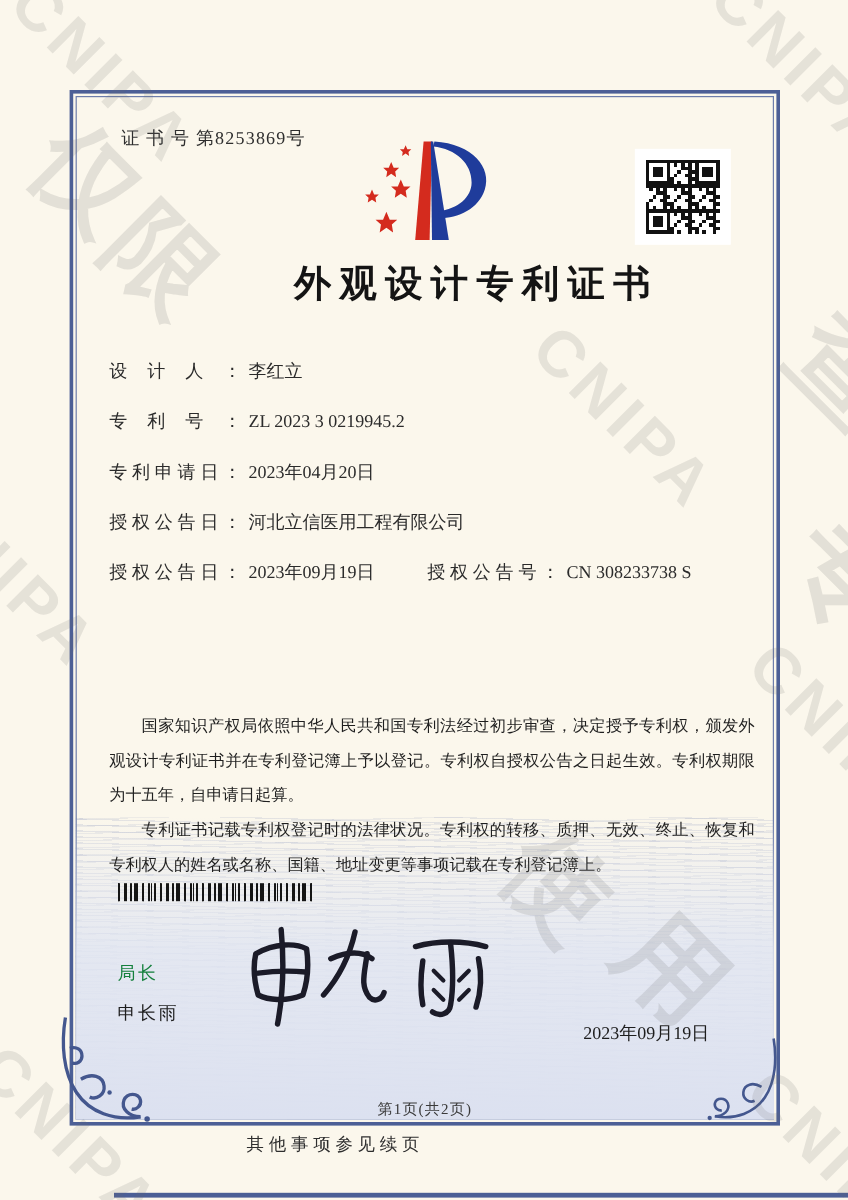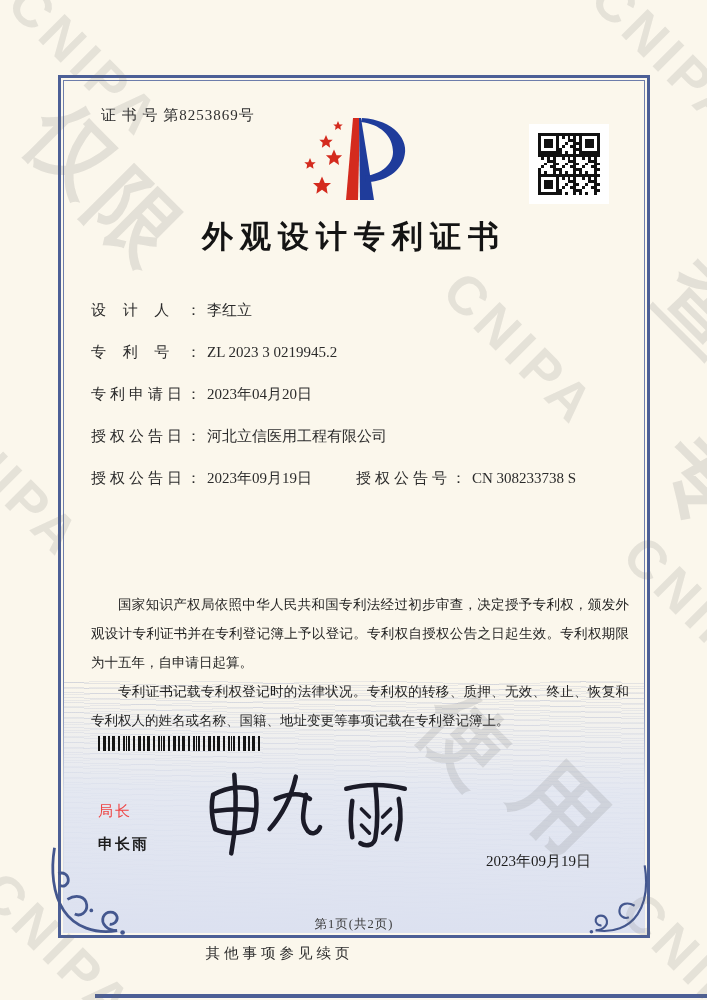--- a/index.html
+++ b/index.html
@@ -37,43 +37,43 @@
 
   .cert-no{position:absolute;left:40px;top:28px;font-size:15px;letter-spacing:1px;color:#2e2e2e;}
 
   .logo{position:absolute;left:235px;top:34px;width:122px;height:92px;}
   .qr-box{position:absolute;left:468px;top:46px;width:80px;height:80px;background:#ffffff;
           display:flex;align-items:center;justify-content:center;}
   .qr-box svg{width:62px;height:62px;}
 
   .title{
     position:absolute;left:0;top:138px;width:100%;text-align:center;
-    font-size:31px;font-weight:bold;letter-spacing:7px;color:#141414;margin:0;
+    font-size:31px;font-weight:bold;letter-spacing:7px;color:#141414;margin:0;padding-left:43px;
   }
 
   .fields{position:absolute;left:30px;top:220px;width:545px;}
   .frow{display:flex;align-items:baseline;margin-bottom:17px;line-height:25px;
         font-size:15px;color:#2b2b2b;}
   .flabel{display:inline-block;width:110px;text-align:justify;text-align-last:justify;flex:none;}
   .fvalue{padding-left:6px;white-space:nowrap;}
   .gpair2{margin-left:44px;display:flex;align-items:baseline;}
 
   .paras{position:absolute;left:30px;top:512px;width:538px;font-size:13.5px;
          line-height:29px;color:#1f1f1f;text-align:justify;}
   .paras p{margin:0;text-indent:2em;}
 
   .barcode{
     position:absolute;left:37px;top:658px;width:162px;height:15px;
     background:
       repeating-linear-gradient(90deg,#151515 0 2px,rgba(0,0,0,0) 2px 5px),
       repeating-linear-gradient(90deg,#151515 0 1px,rgba(0,0,0,0) 1px 7px);
   }
 
-  .sig-title{position:absolute;left:37px;top:724px;font-size:15px;color:#ef4444;letter-spacing:2px;}
-  .sig-name{position:absolute;left:37px;top:757px;font-size:15px;color:#1d1d1d;letter-spacing:2px;font-weight:bold;}
+  .sig-title{position:absolute;left:37px;top:724px;font-size:15px;color:#15803d;letter-spacing:2px;}
+  .sig-name{position:absolute;left:37px;top:757px;font-size:15px;color:#1d1d1d;letter-spacing:2px;}
   .sig-script{position:absolute;left:138px;top:690px;width:232px;height:92px;}
   .sig-date{position:absolute;left:425px;top:774px;font-size:15px;color:#1d1d1d;}
 
   .footer-page{position:absolute;left:0;top:838px;width:100%;text-align:center;
                font-size:12.5px;color:#3a3a3a;letter-spacing:1px;}
 
   .orn{position:absolute;z-index:3;}
   .orn-left{left:-12px;top:768px;width:92px;height:92px;}
   .orn-right{left:516px;top:786px;width:72px;height:72px;transform:scaleX(-1);}
 

